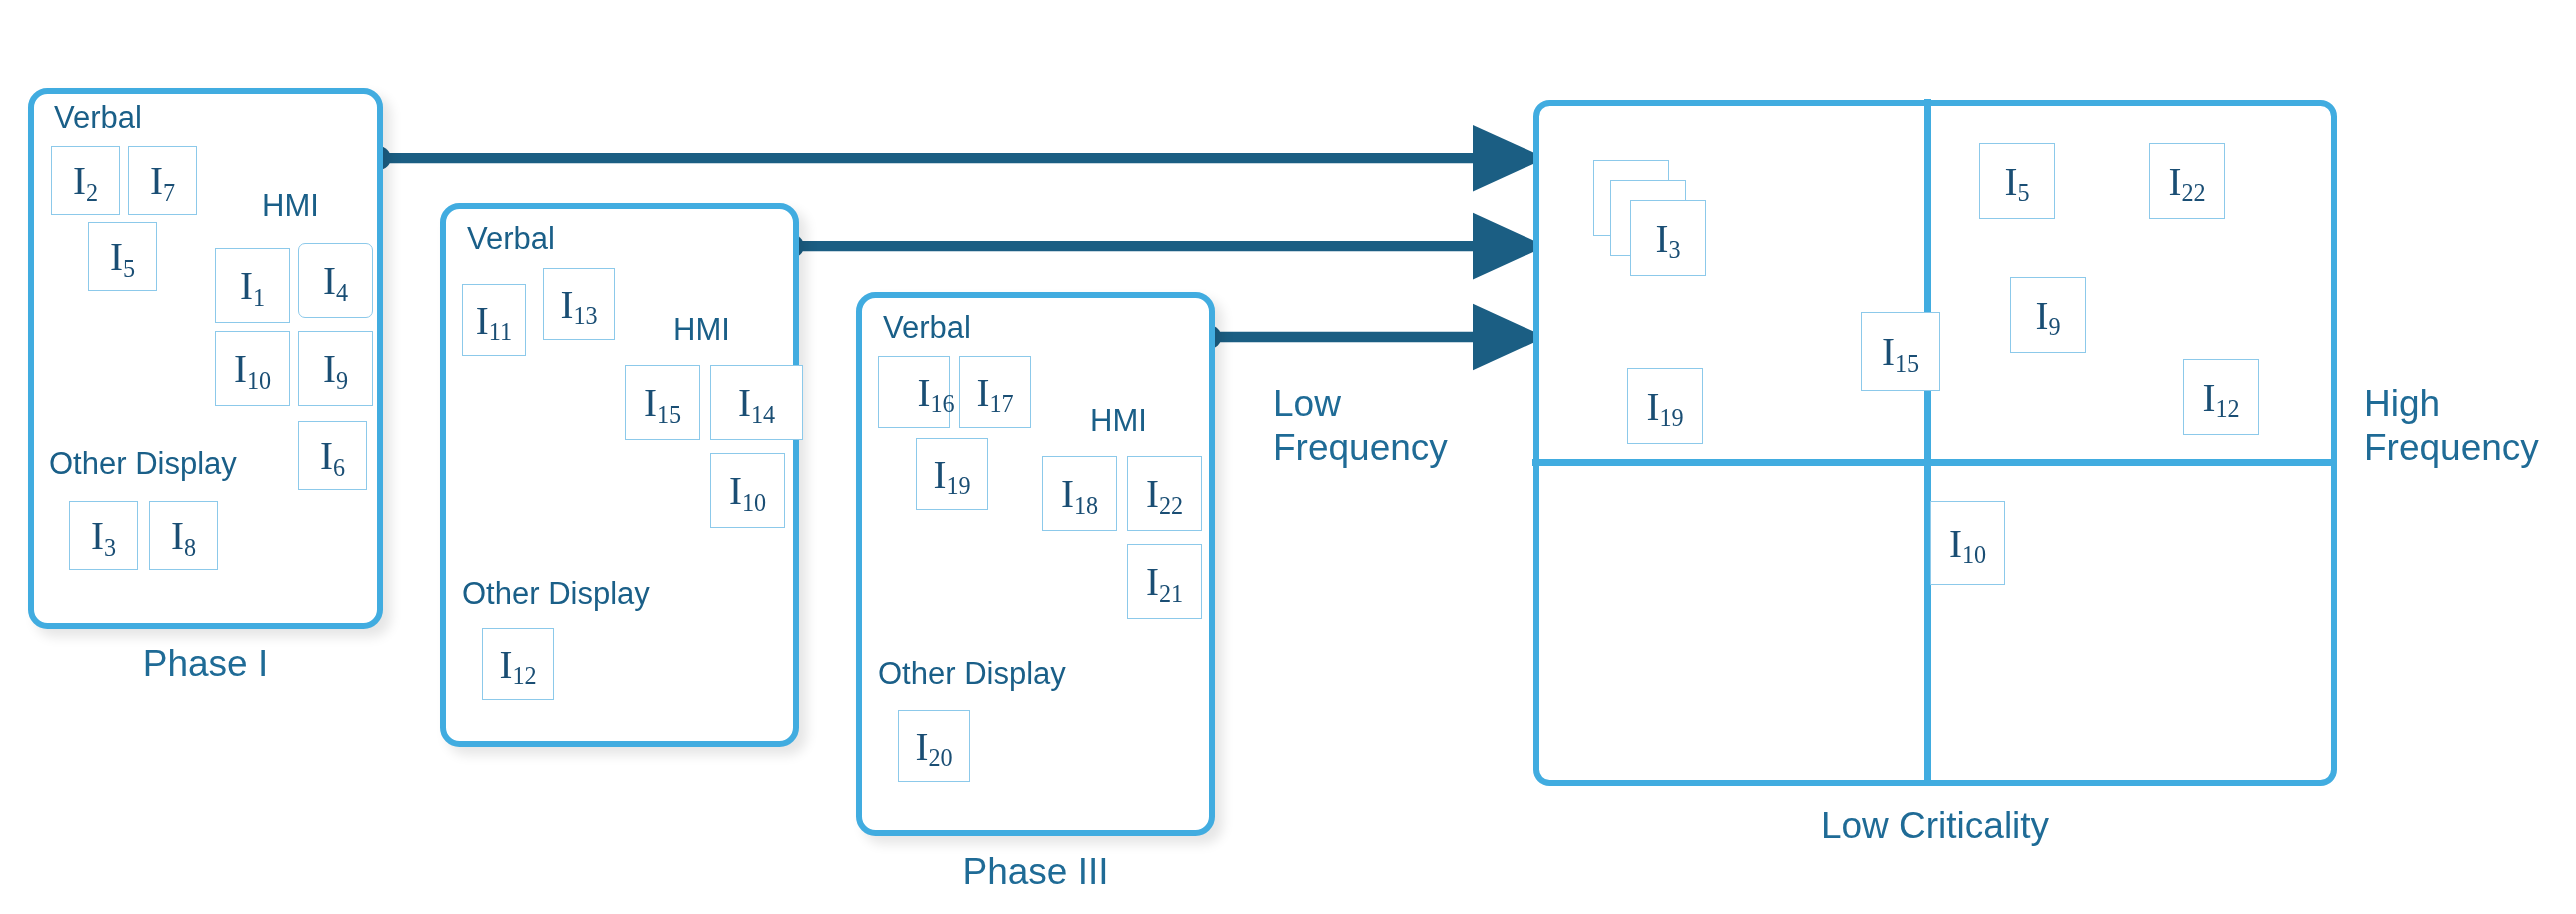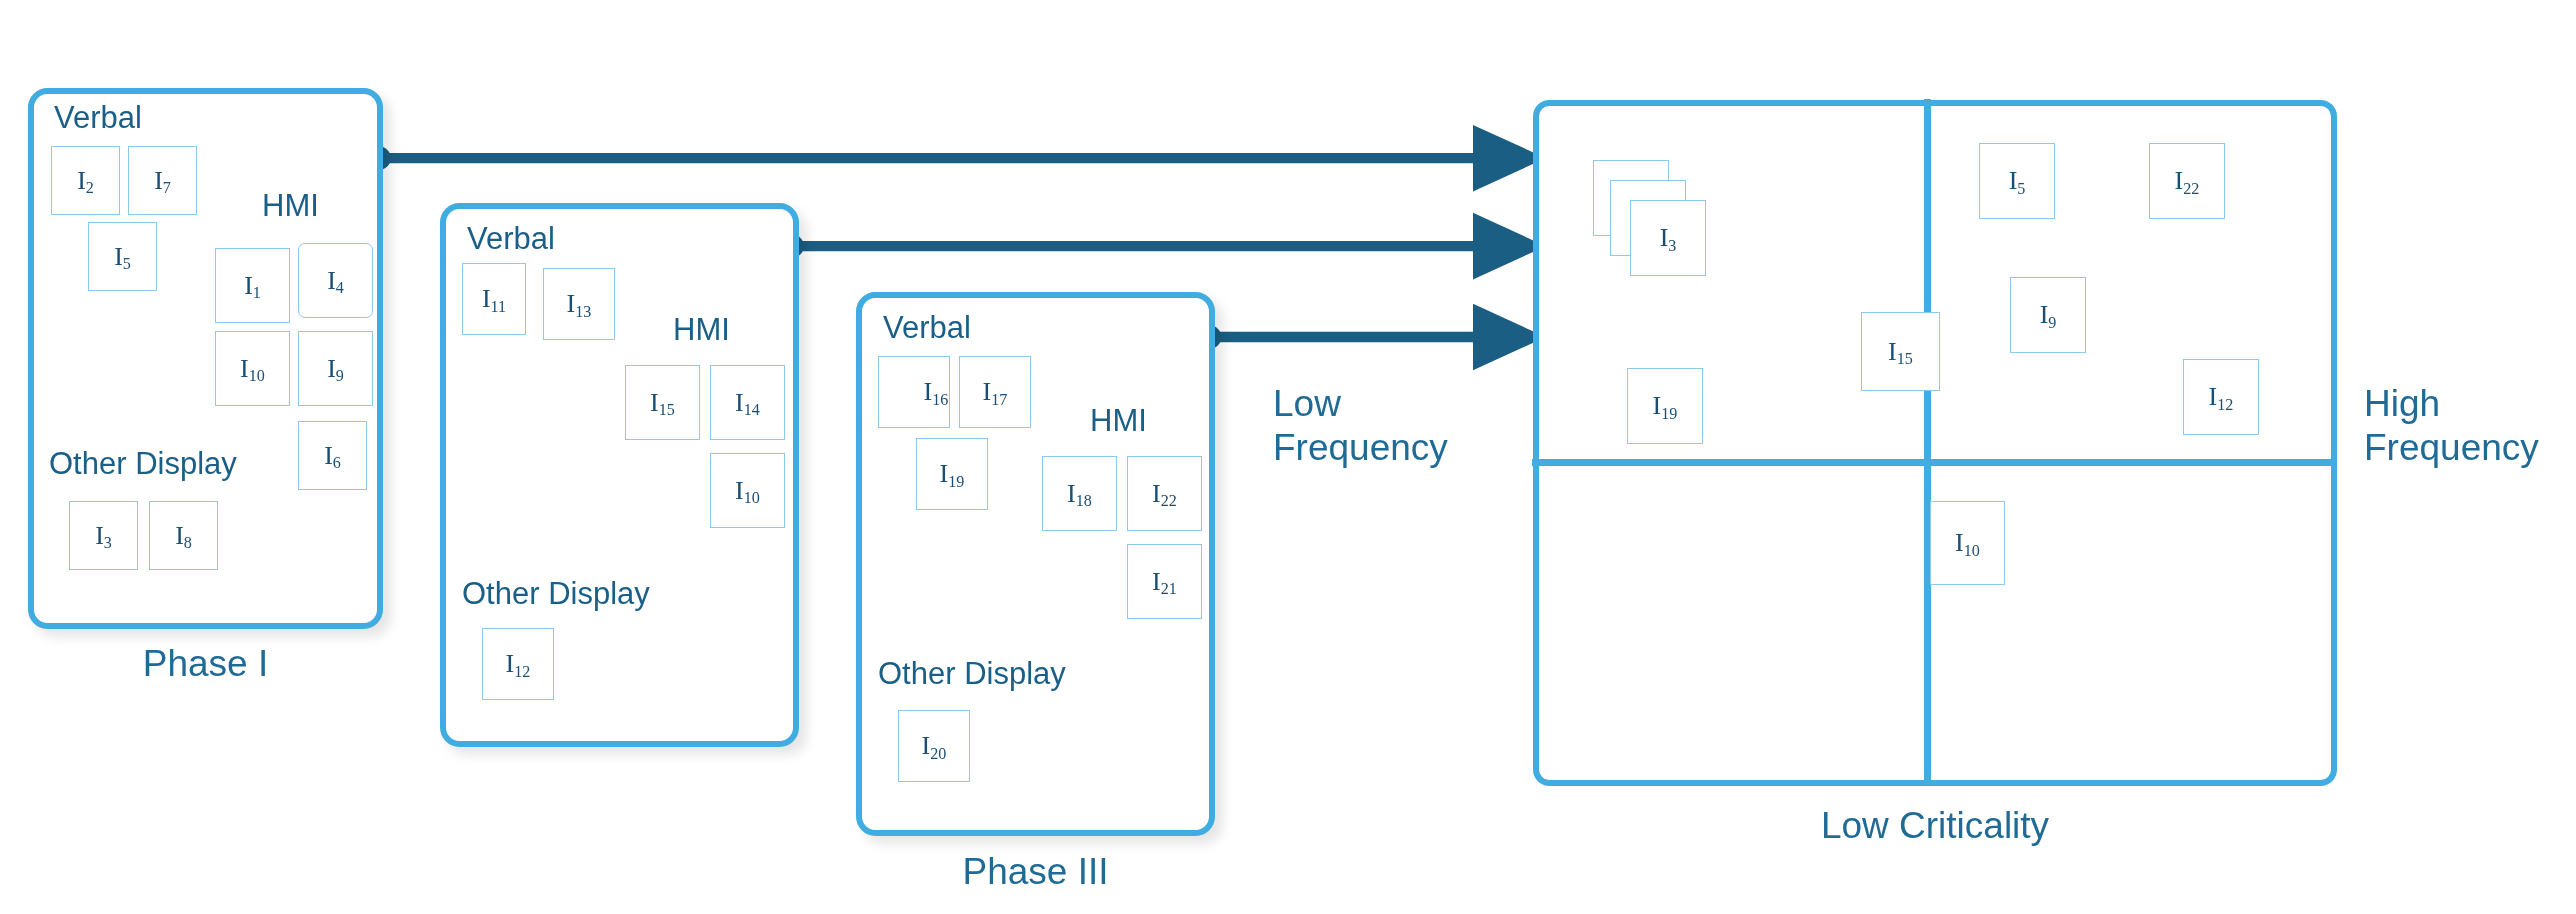--- a/index.html
+++ b/index.html
@@ -48,21 +48,21 @@
     border: 1.5px solid #8CC9EA;
     background: #ffffff;
     display: flex;
     align-items: center;
     justify-content: center;
     font-family: "Liberation Serif", serif;
     color: #1A4E74;
     line-height: 1;
   }
   .item-box .sym {
-    font-size: 26px;
+    font-size: 39px;
     font-style: normal;
   }
   .item-box .sym sub {
     font-size: 0.62em;
     vertical-align: baseline;
     position: relative;
     top: 0.28em;
   }
   .item-box.empty .sym { visibility: hidden; }
 
@@ -170,33 +170,33 @@
   <div class="item-box" style="left:149px; top:501px; width:69px; height:69px;">
     <span class="sym"><span>I</span><sub>8</sub></span>
   </div>
 
   <div class="phase-label" style="left:28px; top:643px; width:355px;">Phase I</div>
 
   <div class="phase-card" style="left:440px; top:203px; width:359px; height:544px;"></div>
 
   <div class="group-label" style="left:467px; top:221px;">Verbal</div>
 
-  <div class="item-box" style="left:462px; top:263px; width:64px; height:72px;">
+  <div class="item-box" style="left:462px; top:284px; width:64px; height:72px;">
     <span class="sym"><span>I</span><sub>11</sub></span>
   </div>
   <div class="item-box" style="left:543px; top:268px; width:72px; height:72px;">
     <span class="sym"><span>I</span><sub>13</sub></span>
   </div>
 
   <div class="group-label" style="left:673px; top:312px;">HMI</div>
 
   <div class="item-box" style="left:625px; top:365px; width:75px; height:75px;">
     <span class="sym"><span>I</span><sub>15</sub></span>
   </div>
-  <div class="item-box" style="left:710px; top:365px; width:75px; height:75px;text-align:center;">
+  <div class="item-box" style="left:710px; top:365px; width:93px; height:75px;text-align:center;">
     <span class="sym"><span>I</span><sub>14</sub></span>
   </div>
   <div class="item-box" style="left:710px; top:453px; width:75px; height:75px;">
     <span class="sym"><span>I</span><sub>10</sub></span>
   </div>
 
   <div class="group-label" style="left:462px; top:576px;">Other Display</div>
 
   <div class="item-box" style="left:482px; top:628px; width:72px; height:72px;">
     <span class="sym"><span>I</span><sub>12</sub></span>

